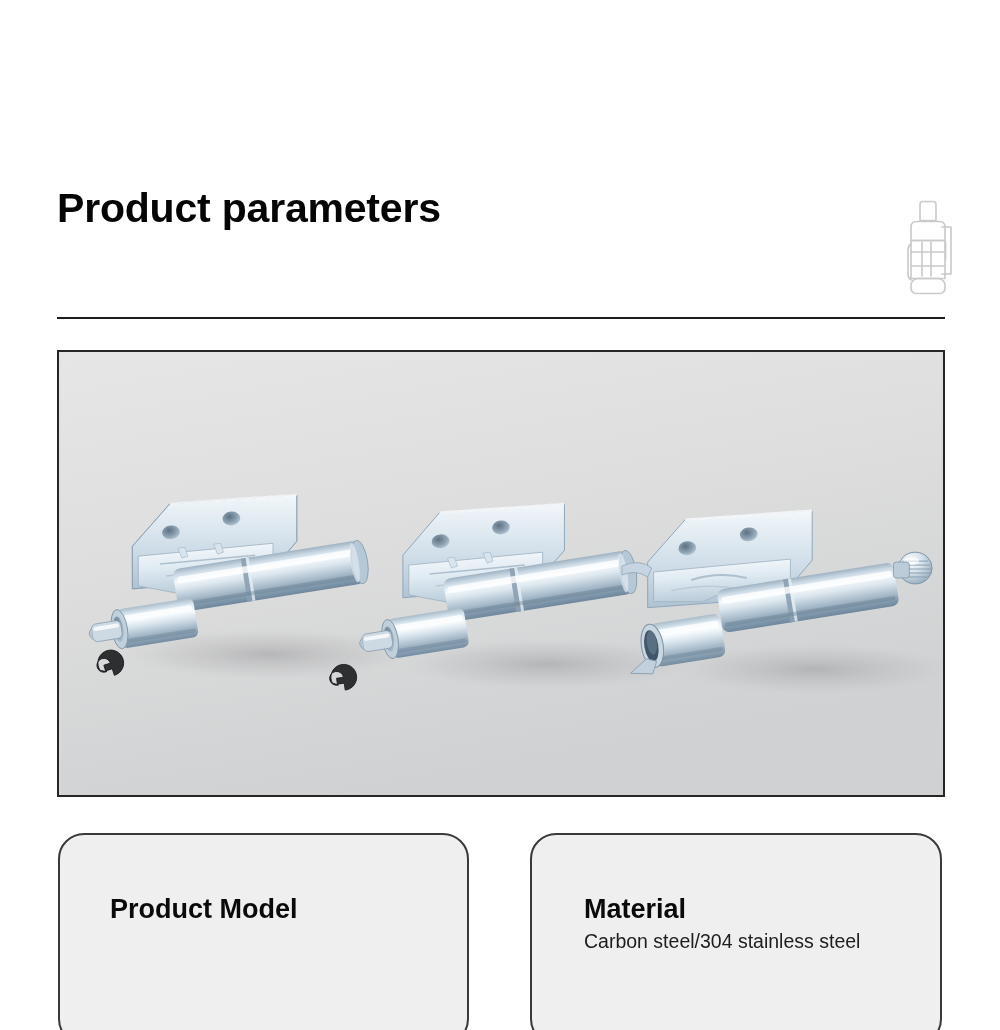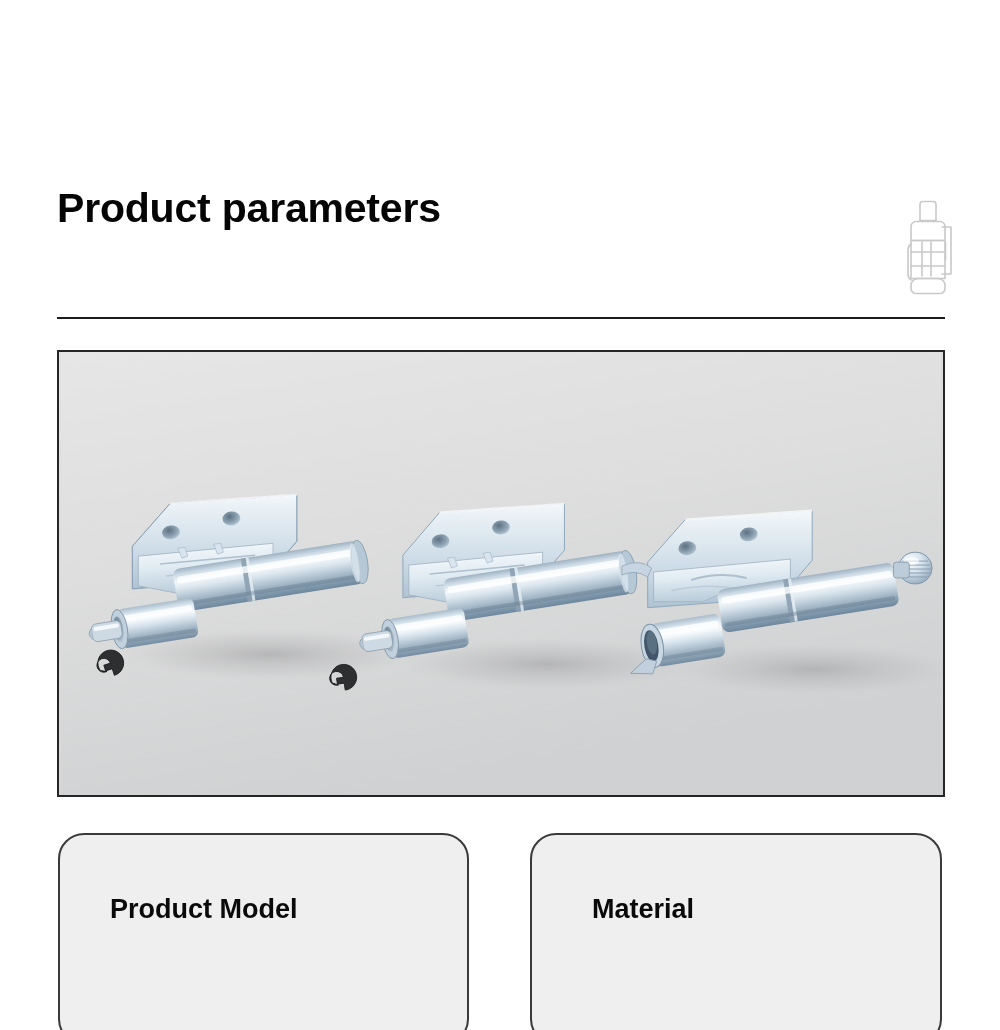--- a/index.html
+++ b/index.html
@@ -82,21 +82,21 @@
   }
   .spec-card.card-1 { left: 58px;  width: 411px; }
   .spec-card.card-2 { left: 530px; width: 412px; }
 
   .spec-inner {
     position: absolute;
     left: 50px;
     top: 59px;
     right: 14px;
   }
-  .spec-card.card-2 .spec-inner { left: 60px; }
+  .spec-card.card-2 .spec-inner { left: 52px; }
 
   .spec-title {
     font-size: 27px;
     font-weight: bold;
     color: #0a0a0a;
     line-height: 1.18;
     white-space: nowrap;
   }
   .spec-value {
     margin-top: 3px;
@@ -349,16 +349,17 @@
 
   <div class="spec-card card-1">
     <div class="spec-inner">
       <div class="spec-title">Product Model</div>
     </div>
   </div>
 
   <div class="spec-card card-2">
     <div class="spec-inner">
       <div class="spec-title">Material</div>
+      <div class="spec-value">Carbon steel/304 stainless steel</div>
     </div>
   </div>
 
 </div>
 
 </body></html>

